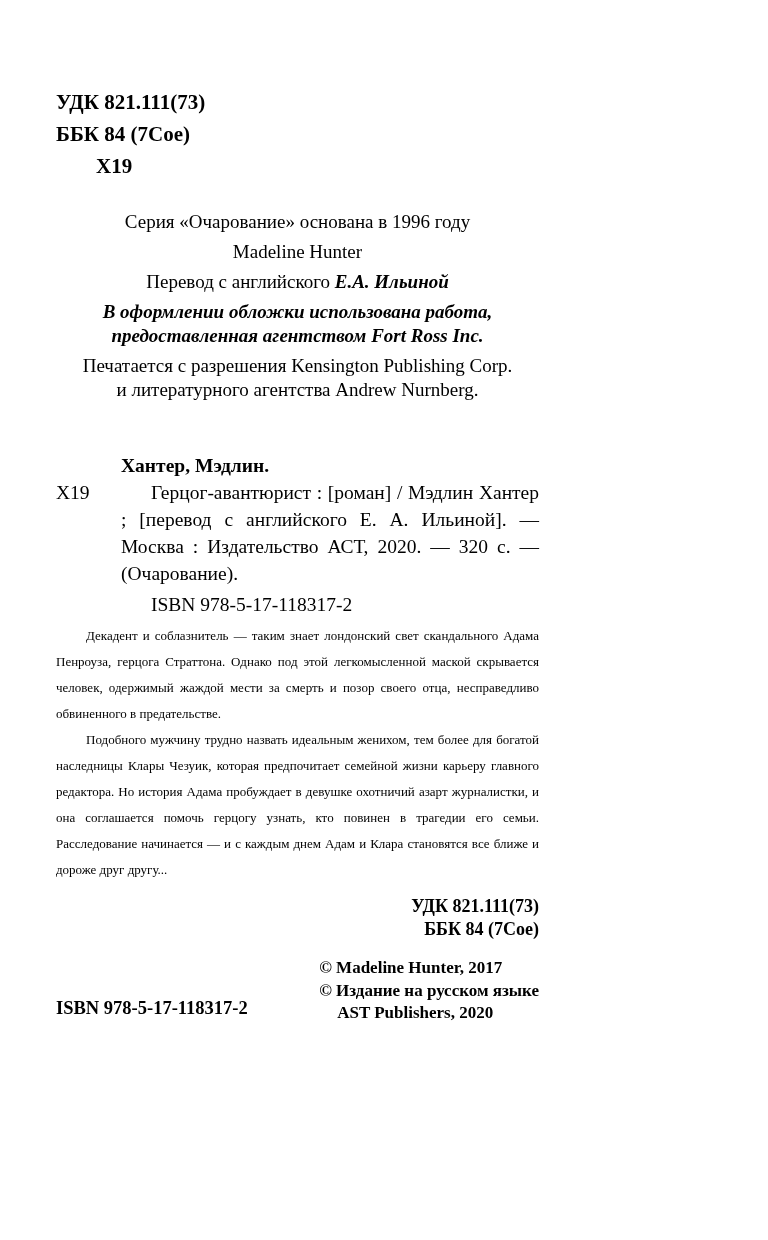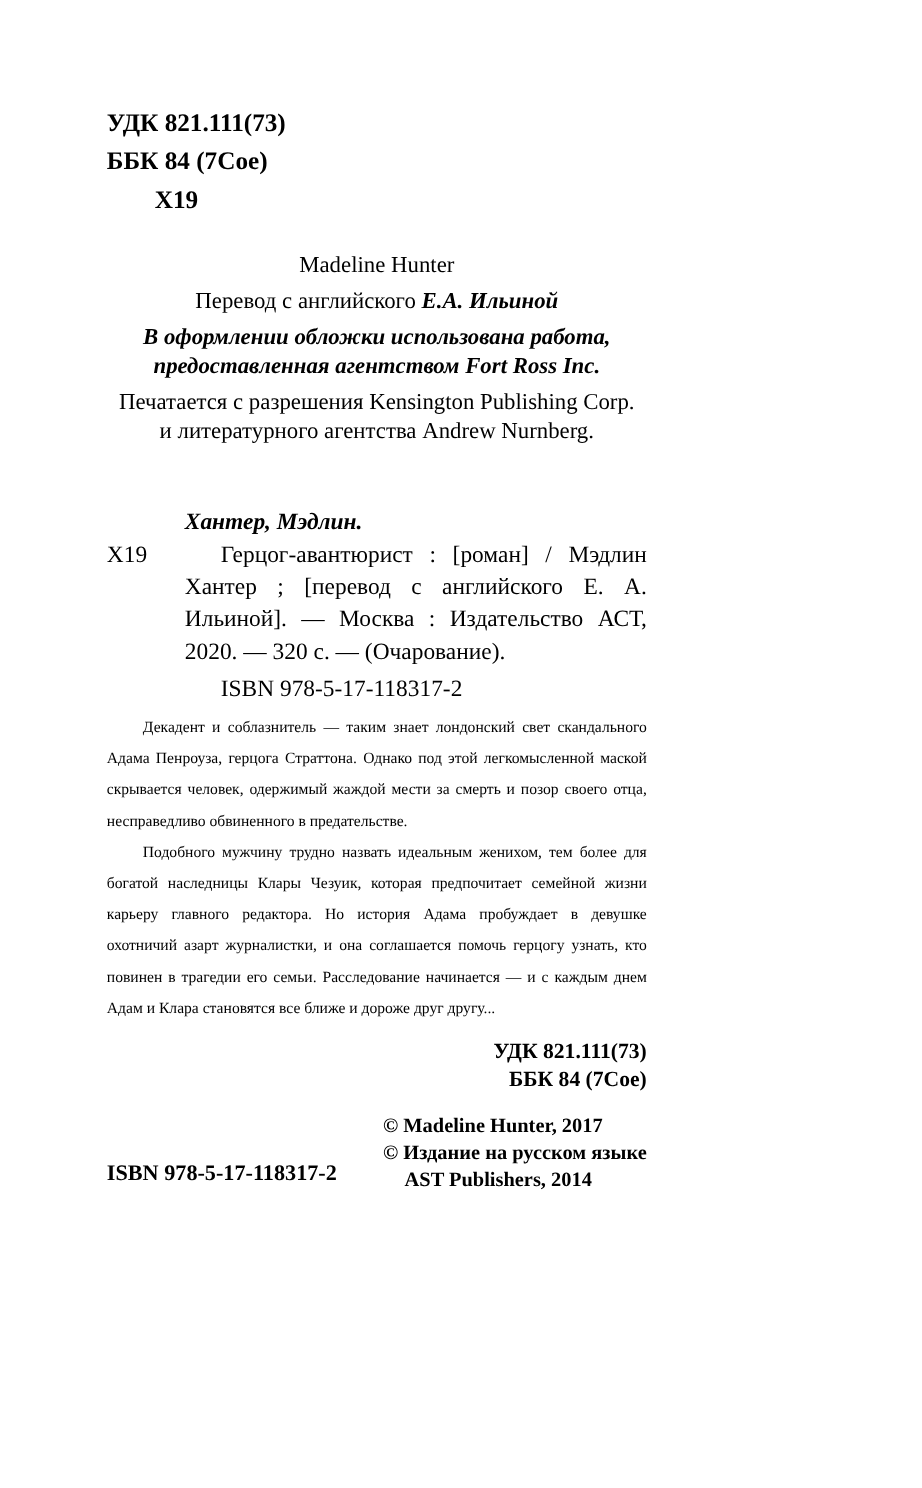--- a/index.html
+++ b/index.html
@@ -7,21 +7,21 @@
     padding: 0;
     background: #ffffff;
   }
   .page {
     width: 617px;
     height: 1240px;
     box-sizing: border-box;
     background: #ffffff;
     color: #000000;
     font-family: "Liberation Serif", "DejaVu Serif", serif;
-    padding: 86px 78px 0 89px;
+    padding: 86px 78px 0 56px;
     overflow: hidden;
   }
   .top-codes {
     font-size: 21px;
     font-weight: bold;
     line-height: 32px;
   }
   .top-codes .indent { padding-left: 40px; }
 
   .centered {
@@ -32,21 +32,21 @@
   .centered .ln { line-height: 24px; margin-bottom: 6px; }
   .centered .title { font-size: 21px; line-height: 27px; margin-bottom: 7px; }
   .centered .tight { margin-bottom: 0; }
   .it-b { font-style: italic; font-weight: bold; }
 
   .catalog {
     margin-top: 50px;
     font-size: 19.5px;
     line-height: 27px;
   }
-  .catalog-author { font-weight: bold; padding-left: 65px; font-style: italic; }
+  .catalog-author { font-weight: bold; padding-left: 65px; }
   .catalog-desc {
     position: relative;
     padding-left: 65px;
     text-indent: 30px;
     text-align: justify;
   }
   .catalog-code {
     position: absolute;
     left: 0;
     top: 0;
@@ -93,20 +93,21 @@
 
 <div class="page">
 
   <div class="top-codes">
     <div>УДК 821.111(73)</div>
     <div>ББК 84 (7Сое)</div>
     <div class="indent">Х19</div>
   </div>
 
   <div class="centered">
+    <div class="ln">Серия «Очарование» основана в 1996 году</div>
     <div class="ln">Madeline Hunter</div>
     <div class="ln"><span>Перевод с английского </span><span class="it-b">Е.А. Ильиной</span></div>
     <div class="ln tight it-b">В оформлении обложки использована работа,</div>
     <div class="ln it-b">предоставленная агентством Fort Ross Inc.</div>
     <div class="ln tight">Печатается с разрешения Kensington Publishing Corp.</div>
     <div class="ln">и литературного агентства Andrew Nurnberg.</div>
   </div>
 
   <div class="catalog">
     <div class="catalog-author">Хантер, Мэдлин.</div>
@@ -125,17 +126,17 @@
   <div class="footer-codes">
     <div>УДК 821.111(73)</div>
     <div>ББК 84 (7Сое)</div>
   </div>
 
   <div class="bottom-row">
     <div class="isbn-bottom">ISBN 978-5-17-118317-2</div>
     <div class="copyrights">
       <div>© Madeline Hunter, 2017</div>
       <div>© Издание на русском языке</div>
-      <div class="cp-indent">AST Publishers, 2014</div>
+      <div class="cp-indent">AST Publishers, 2020</div>
     </div>
   </div>
 
 </div>
 
 </body></html>

